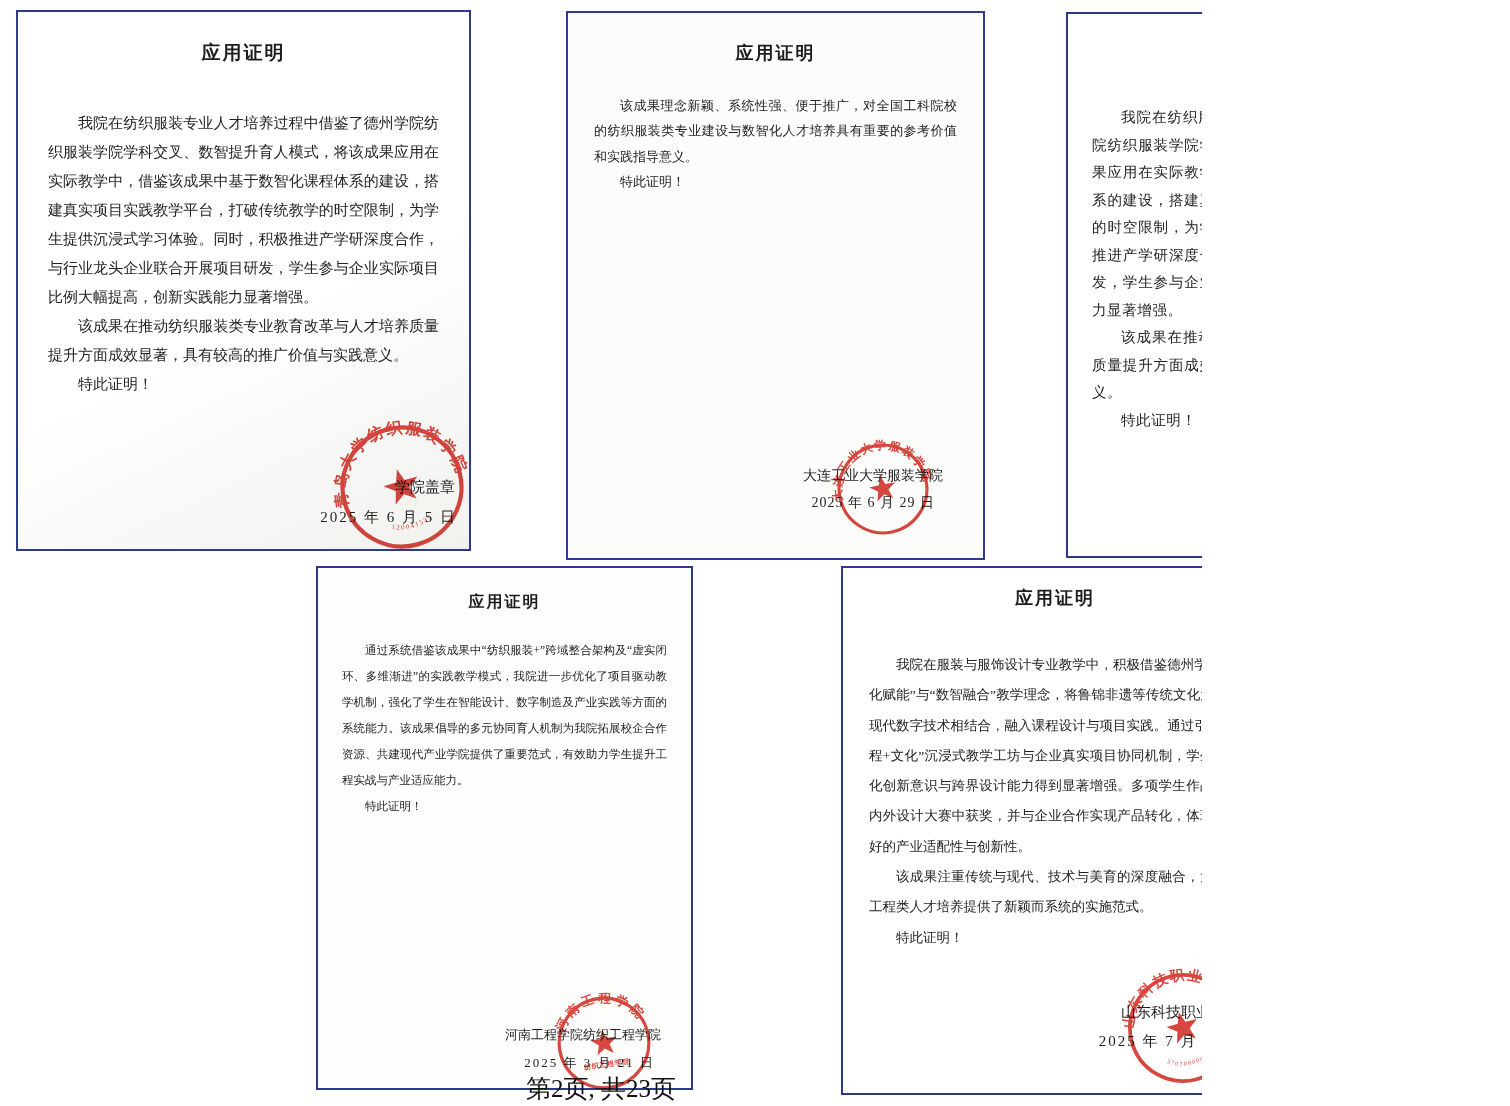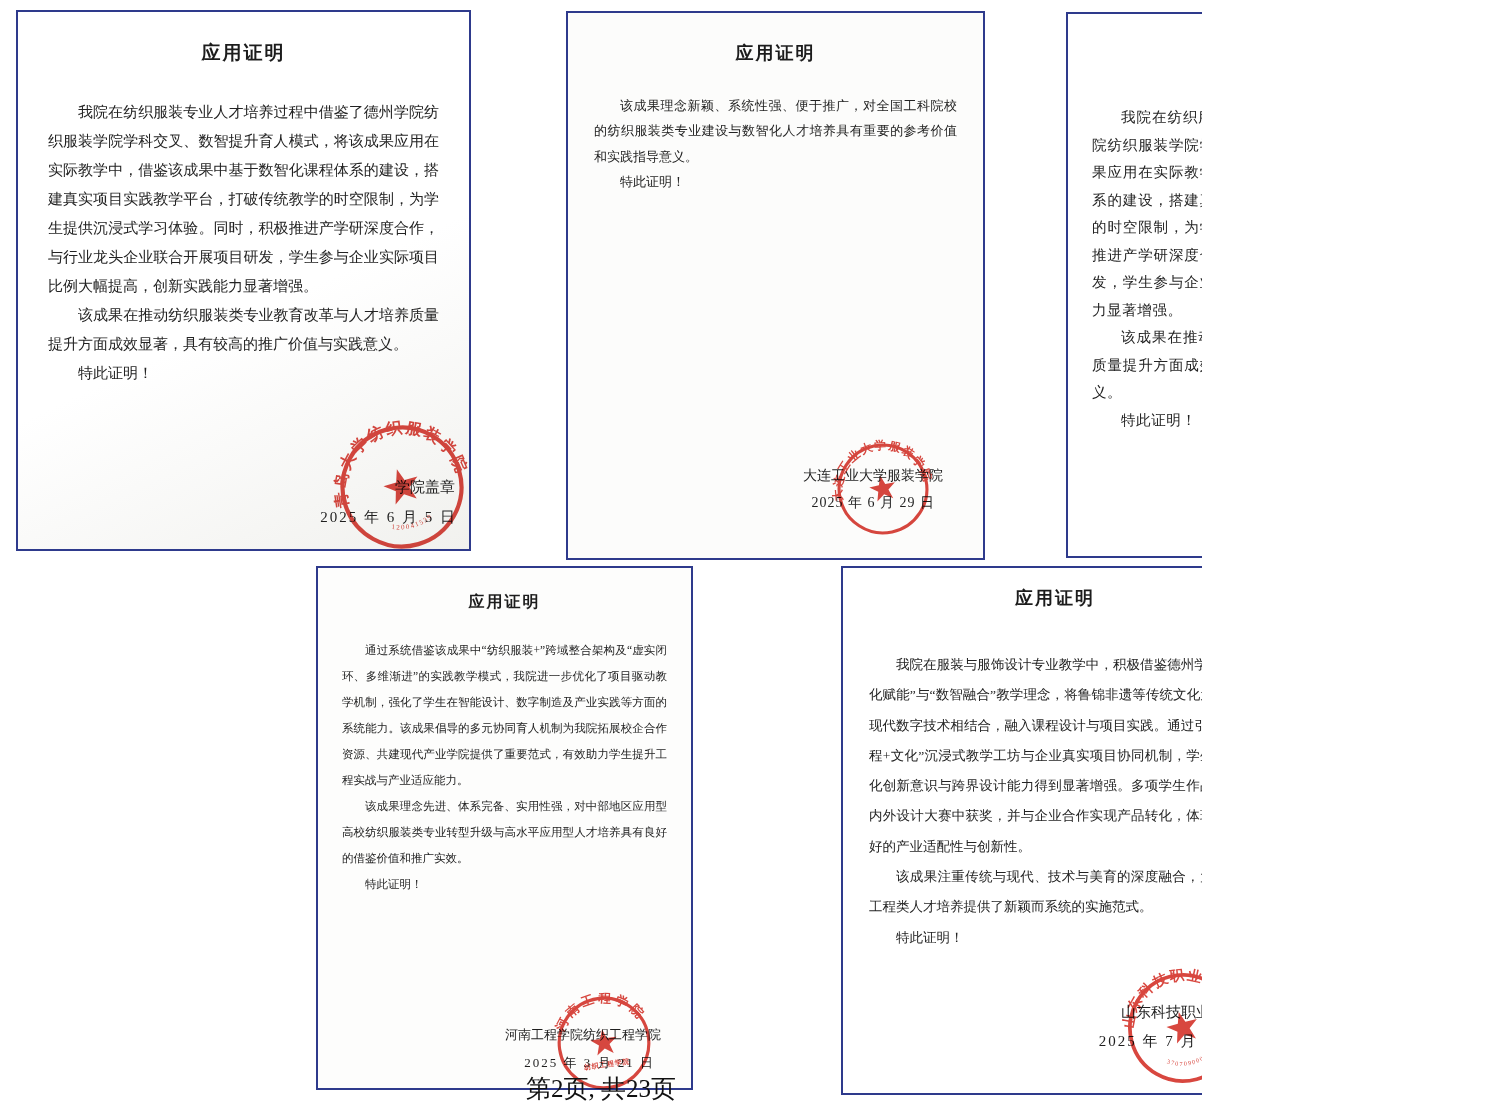--- a/index.html
+++ b/index.html
@@ -26,21 +26,21 @@
 
   .cert-title{text-align:center;font-weight:bold;margin:0;color:#1c1c1c;}
   .c1 .cert-title{font-size:19px;margin-top:12px;letter-spacing:2px;}
   .c2 .cert-title{font-size:18px;margin-top:14px;letter-spacing:2px;}
   .c3 .cert-title{font-size:27px;margin-top:8px; letter-spacing:3px;}
   .c4 .cert-title{font-size:16px;margin-top:12px;letter-spacing:2px;}
   .c5 .cert-title{font-size:18px;margin-top:6px; letter-spacing:2px;}
 
   .cert-body p{margin:0;text-indent:2em;text-align:justify;}
   .cert-body p:empty{display:none;}
-  .c1 .cert-body{margin-top:32px;font-size:15px;  line-height:29px;}
+  .c1 .cert-body{margin-top:43px;font-size:15px;  line-height:29px;}
   .c2 .cert-body{margin-top:28px;font-size:13px;  line-height:25.3px;}
   .c3 .cert-body{margin-top:32px;font-size:14.5px;line-height:27.5px;letter-spacing:0.6px;}
   .c4 .cert-body{margin-top:24px;font-size:11.5px;line-height:26px;}
   .c5 .cert-body{margin-top:40px;font-size:13.5px;line-height:30.3px;}
 
   .sig{position:absolute;text-align:right;color:#1f1f1f;}
   .sig-name{white-space:nowrap;}
   .sig-date{white-space:nowrap;}
   .c1 .sig{right:12px;bottom:22px;font-size:15px;}
   .c1 .sig-name{margin-bottom:11px;margin-right:2px;}
@@ -155,21 +155,20 @@
         <path id="sab2" d="M 26 92 A 53 53 0 0 0 114 92" fill="none"></path>
         <text class="seal-serial"><textPath href="#sab2" startOffset="50%" text-anchor="middle"></textPath></text>
       </svg>
     </div>
   </article>
 
   <article class="cert c4">
     <h2 class="cert-title">应用证明</h2>
     <div class="cert-body">
       <p>通过系统借鉴该成果中“纺织服装+”跨域整合架构及“虚实闭环、多维渐进”的实践教学模式，我院进一步优化了项目驱动教学机制，强化了学生在智能设计、数字制造及产业实践等方面的系统能力。该成果倡导的多元协同育人机制为我院拓展校企合作资源、共建现代产业学院提供了重要范式，有效助力学生提升工程实战与产业适应能力。</p>
-      <p>该成果理念先进、体系完备、实用性强，对中部地区应用型高校纺织服装类专业转型升级与高水平应用型人才培养具有良好的借鉴价值和推广实效。</p>
       <p>特此证明！</p>
     </div>
     <div class="sig">
       <div class="sig-name">河南工程学院纺织工程学院</div>
       <div class="sig-date">2025 年 3 月 21 日</div>
     </div>
     <div class="seal">
       <svg viewBox="0 0 140 140">
         <circle class="seal-ring" cx="70" cy="70" r="64"></circle>
         <path id="sat3" d="M 14 97 A 61 61 0 1 1 126 97" fill="none"></path>

